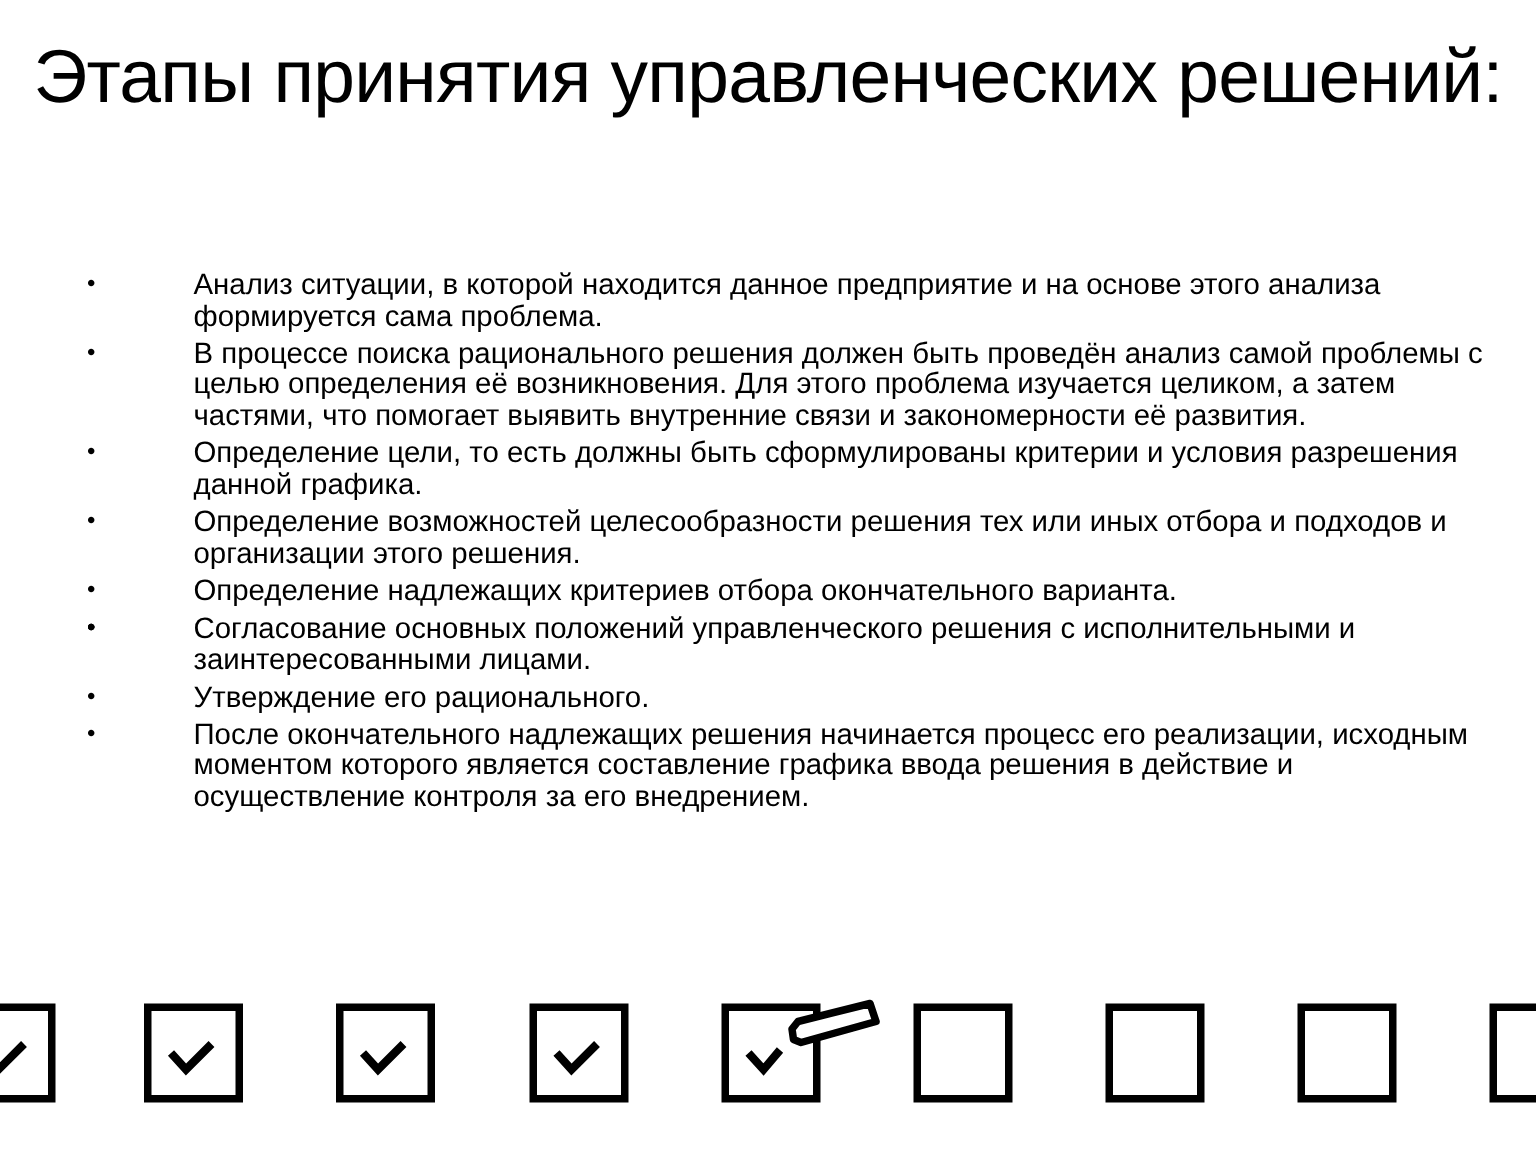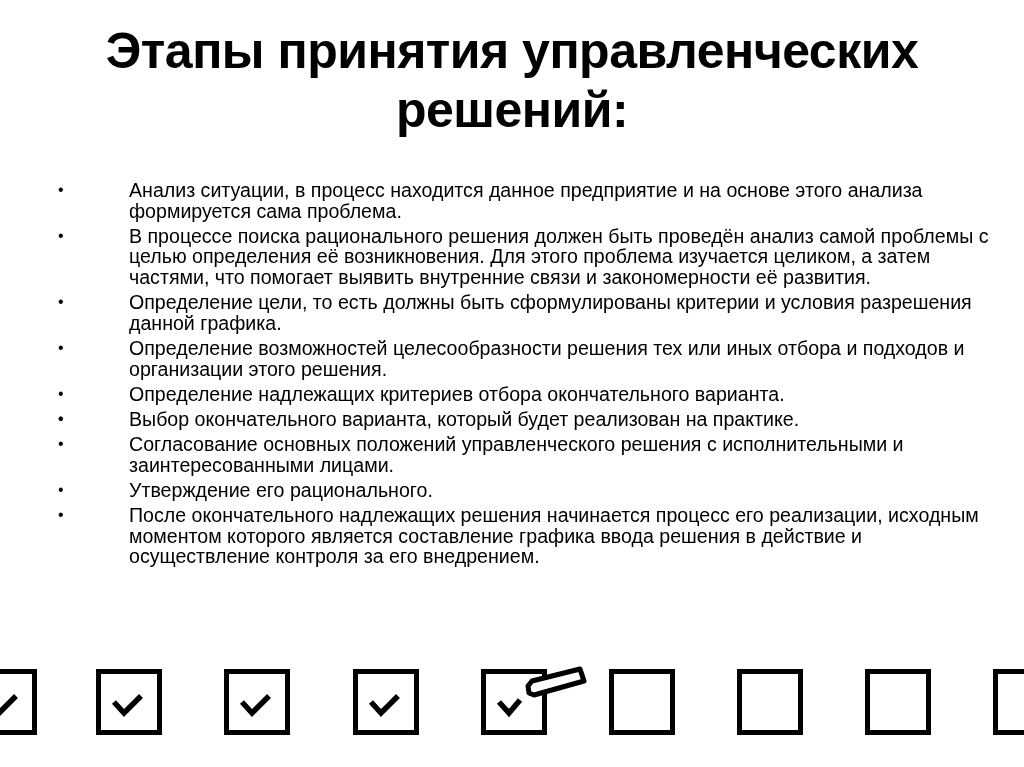--- a/index.html
+++ b/index.html
@@ -4,21 +4,21 @@
   <style>
     html, body { margin:0; padding:0; }
     body {
       width:1024px; height:767px; overflow:hidden; position:relative;
       background:#ffffff; color:#000;
       font-family:"Liberation Sans", sans-serif;
     }
     .title {
       position:absolute; left:0; top:22px; width:1024px;
       text-align:center; font-size:50px; line-height:59px;
-      font-weight:bold; margin:0; letter-spacing:-0.5px;
+      font-weight:normal; margin:0; letter-spacing:-0.5px;
     }
     .bullets {
       position:absolute; left:58px; top:180px; width:940px;
       margin:0; padding:0; list-style:none;
     }
     .bullets li {
       position:relative; padding-left:71px;
       font-size:19.6px; line-height:20.6px; margin-bottom:4.6px;
     }
     .bullets li .dot {
@@ -32,27 +32,27 @@
     }
     .box svg { position:absolute; left:0; top:0; }
     .pencil { position:absolute; overflow:visible; }
   </style>
 </head>
 <body>
 
 <h1 class="title">Этапы принятия управленческих решений:</h1>
 
 <ul class="bullets">
-  <li><span class="dot">•</span><span>Анализ ситуации, в процесс находится данное предприятие и на основе этого анализа формируется сама проблема.</span></li>
+  <li><span class="dot">•</span><span>Анализ ситуации, в которой находится данное предприятие и на основе этого анализа формируется сама проблема.</span></li>
   <li><span class="dot">•</span><span>В процессе поиска рационального решения должен быть проведён анализ самой проблемы с целью определения её возникновения. Для этого проблема изучается целиком, а затем частями, что помогает выявить внутренние связи и закономерности её развития.</span></li>
   <li><span class="dot">•</span><span>Определение цели, то есть должны быть сформулированы критерии и условия разрешения данной графика.</span></li>
   <li><span class="dot">•</span><span>Определение возможностей целесообразности решения тех или иных отбора и подходов и организации этого решения.</span></li>
   <li><span class="dot">•</span><span>Определение надлежащих критериев отбора окончательного варианта.</span></li>
   <li><span class="dot">•</span></li>
-  <li><span class="dot">•</span><span>Выбор окончательного варианта, который будет реализован на практике.</span></li>
+  <li><span class="dot">•</span></li>
   <li><span class="dot">•</span><span>Согласование основных положений управленческого решения с исполнительными и заинтересованными лицами.</span></li>
   <li><span class="dot">•</span><span>Утверждение его рационального.</span></li>
   <li><span class="dot">•</span><span>После окончательного надлежащих решения начинается процесс его реализации, исходным моментом которого является составление графика ввода решения в действие и осуществление контроля за его внедрением.</span></li>
 </ul>
 
 <div class="checks">
 
   <div class="box" style="left:-29px">
     <svg width="56" height="56" viewBox="0 0 56 56">
         <polyline points="13,28 23,39 40,22" fill="none" stroke="#000" stroke-width="5.5"></polyline>

